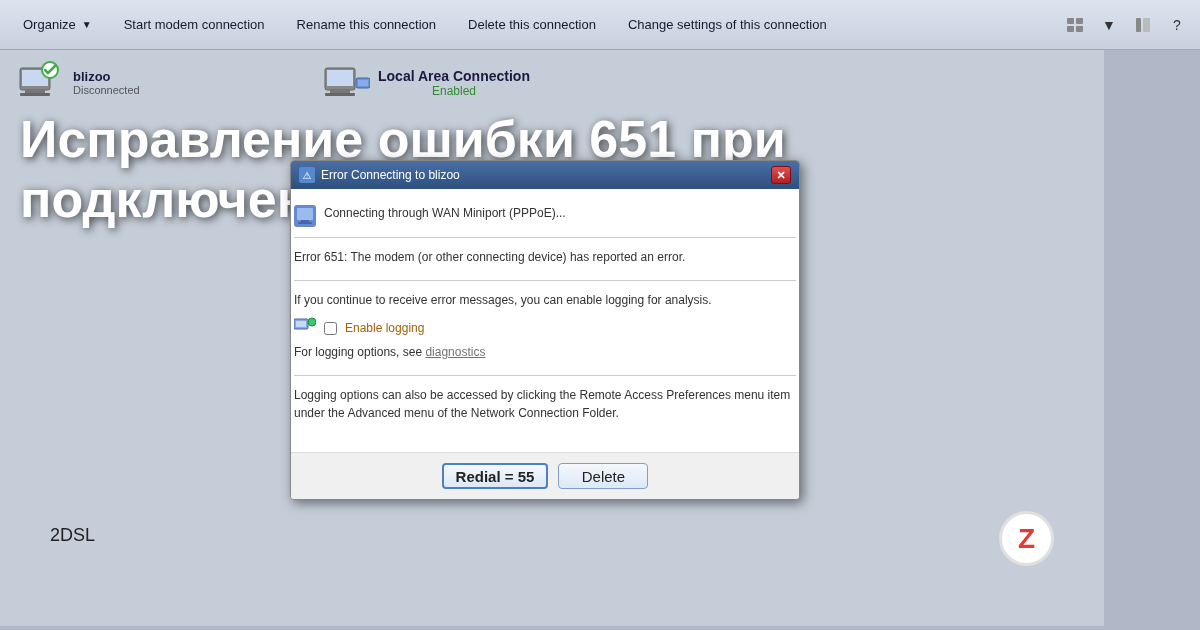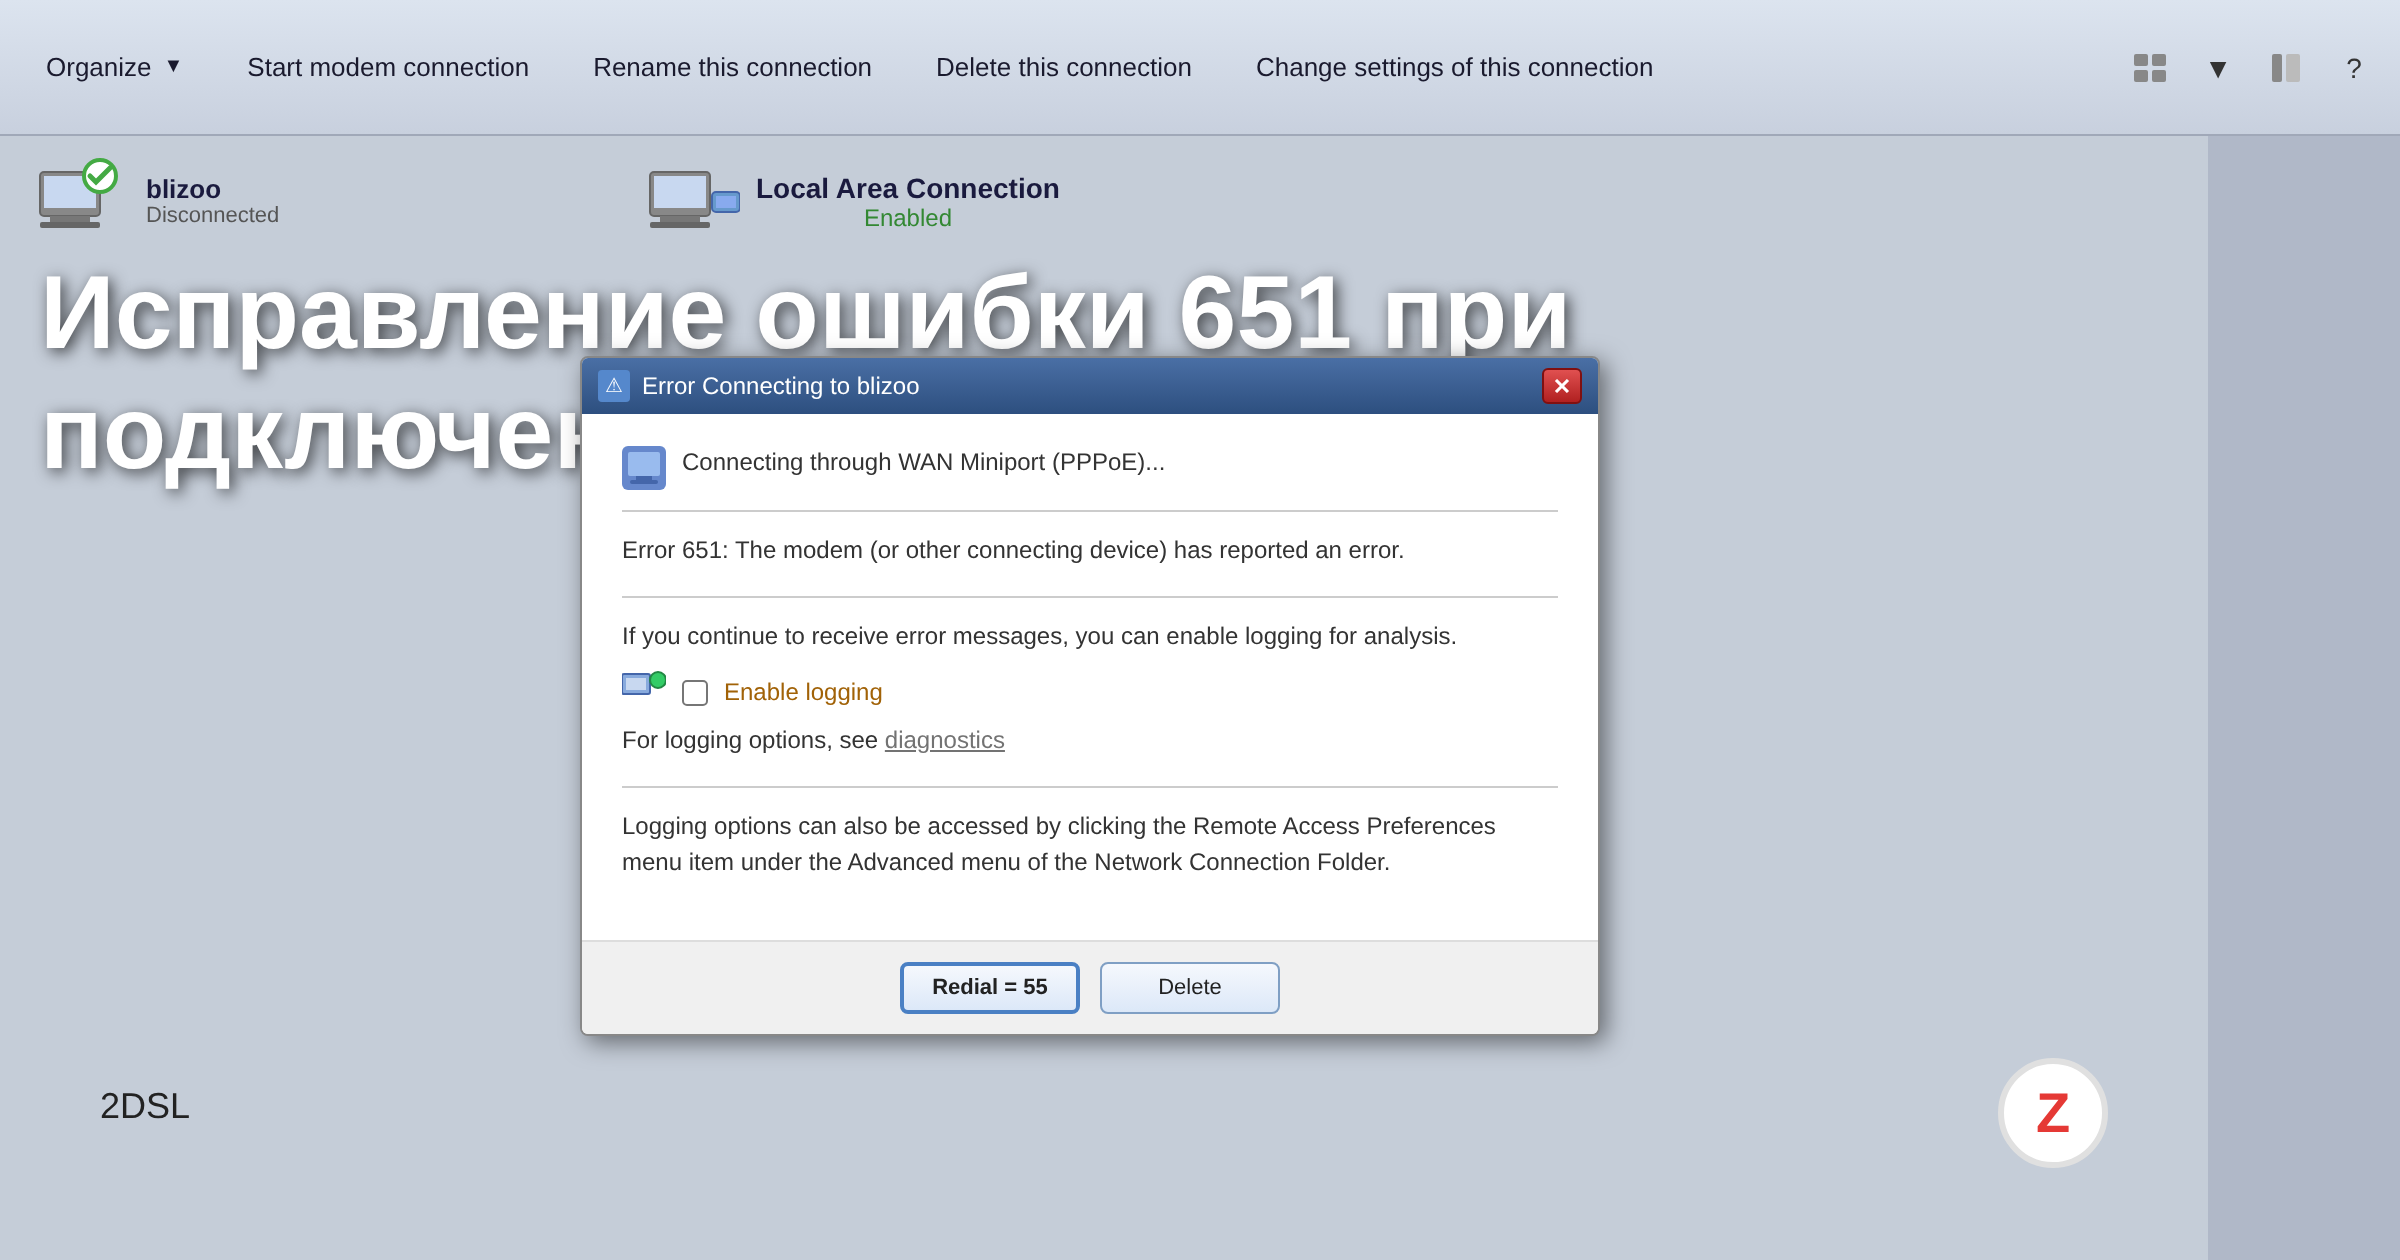--- a/index.html
+++ b/index.html
@@ -11,21 +11,21 @@
       background: #b0b8c8;
       position: relative;
     }
 
     
     .toolbar {
       display: flex;
       align-items: center;
       background: linear-gradient(to bottom, #dce4ef, #c8d0de);
       border-bottom: 1px solid #a0a8b8;
-      height: 68px;
+      height: 50px;
       padding: 0 8px;
       gap: 2px;
       position: relative;
       z-index: 1;
     }
     .toolbar-btn {
       padding: 6px 14px;
       font-size: 13px;
       color: #1a1a2e;
       cursor: pointer;
@@ -231,21 +231,21 @@
       border-radius: 3px;
       display: flex;
       align-items: center;
       justify-content: center;
       cursor: pointer;
       color: white;
       font-size: 11px;
       font-weight: bold;
     }
     .dialog-body {
-      padding: 16px 20px;
+      padding: 16px 3px;
       background: white;
     }
     .dialog-section {
       margin-bottom: 14px;
     }
     .dialog-divider {
       border: none;
       border-top: 1px solid #ccc;
       margin: 10px 0;
     }
@@ -287,21 +287,21 @@
       justify-content: center;
       gap: 10px;
       border-top: 1px solid #ddd;
     }
     .dialog-btn {
       min-width: 90px;
       height: 26px;
       border: 1px solid #7f9fc4;
       border-radius: 4px;
       background: linear-gradient(to bottom, #f5f8fd, #dce8f8);
-      font-size: 11px;
+      font-size: 15px;
       color: #222;
       cursor: pointer;
       display: flex;
       align-items: center;
       justify-content: center;
       padding: 0 12px;
     }
     .dialog-btn.primary {
       border: 2px solid #4a80c4;
       font-weight: 600;

